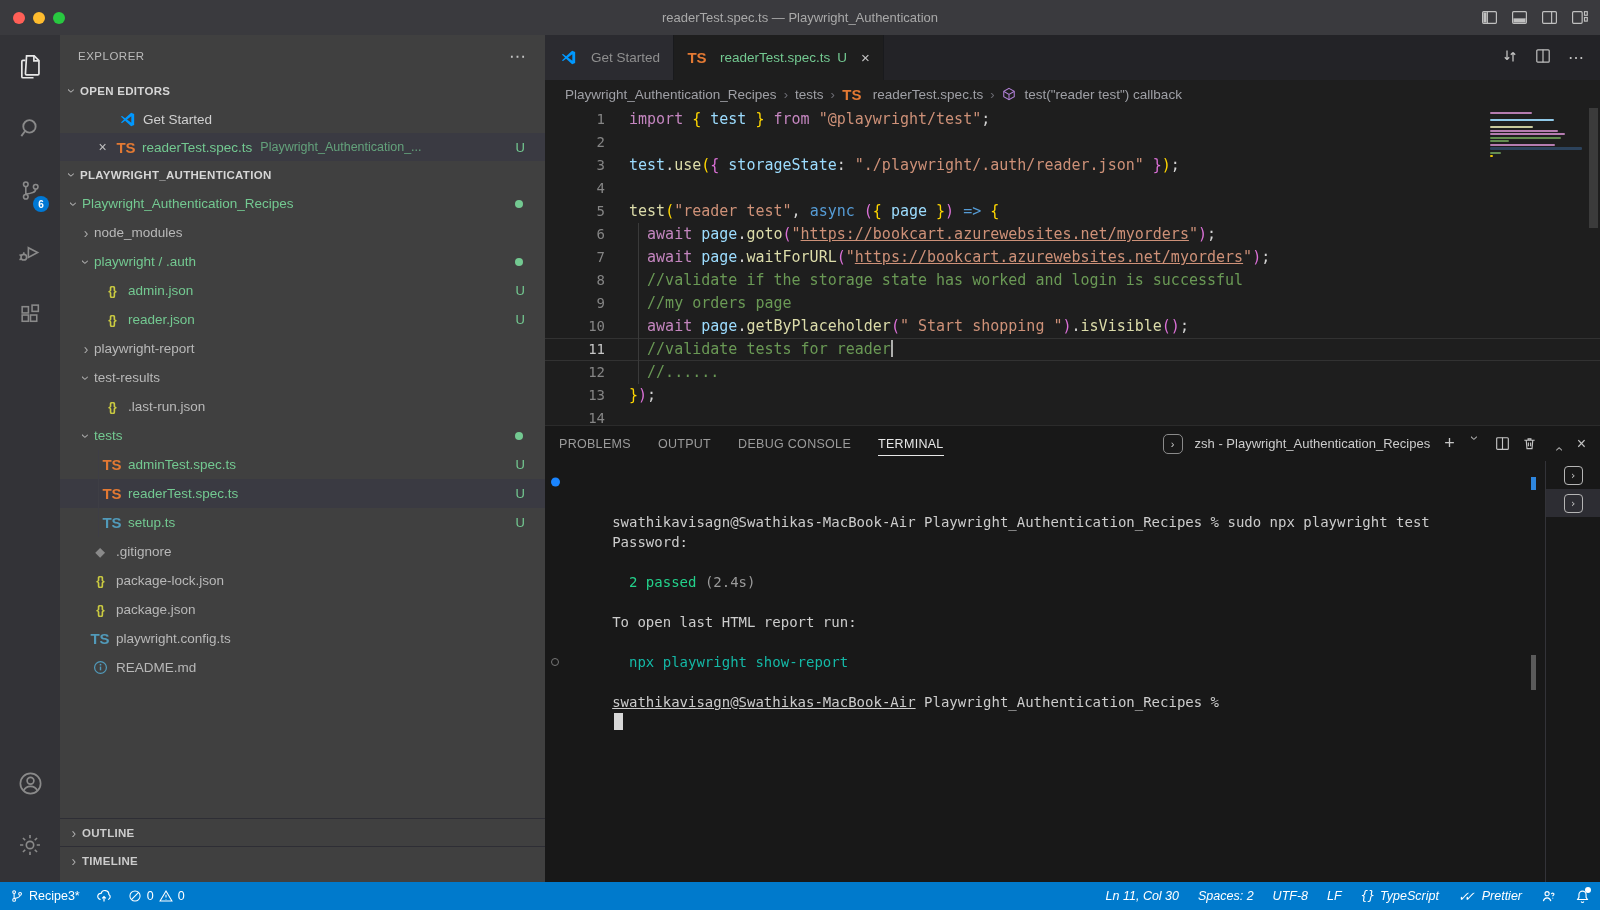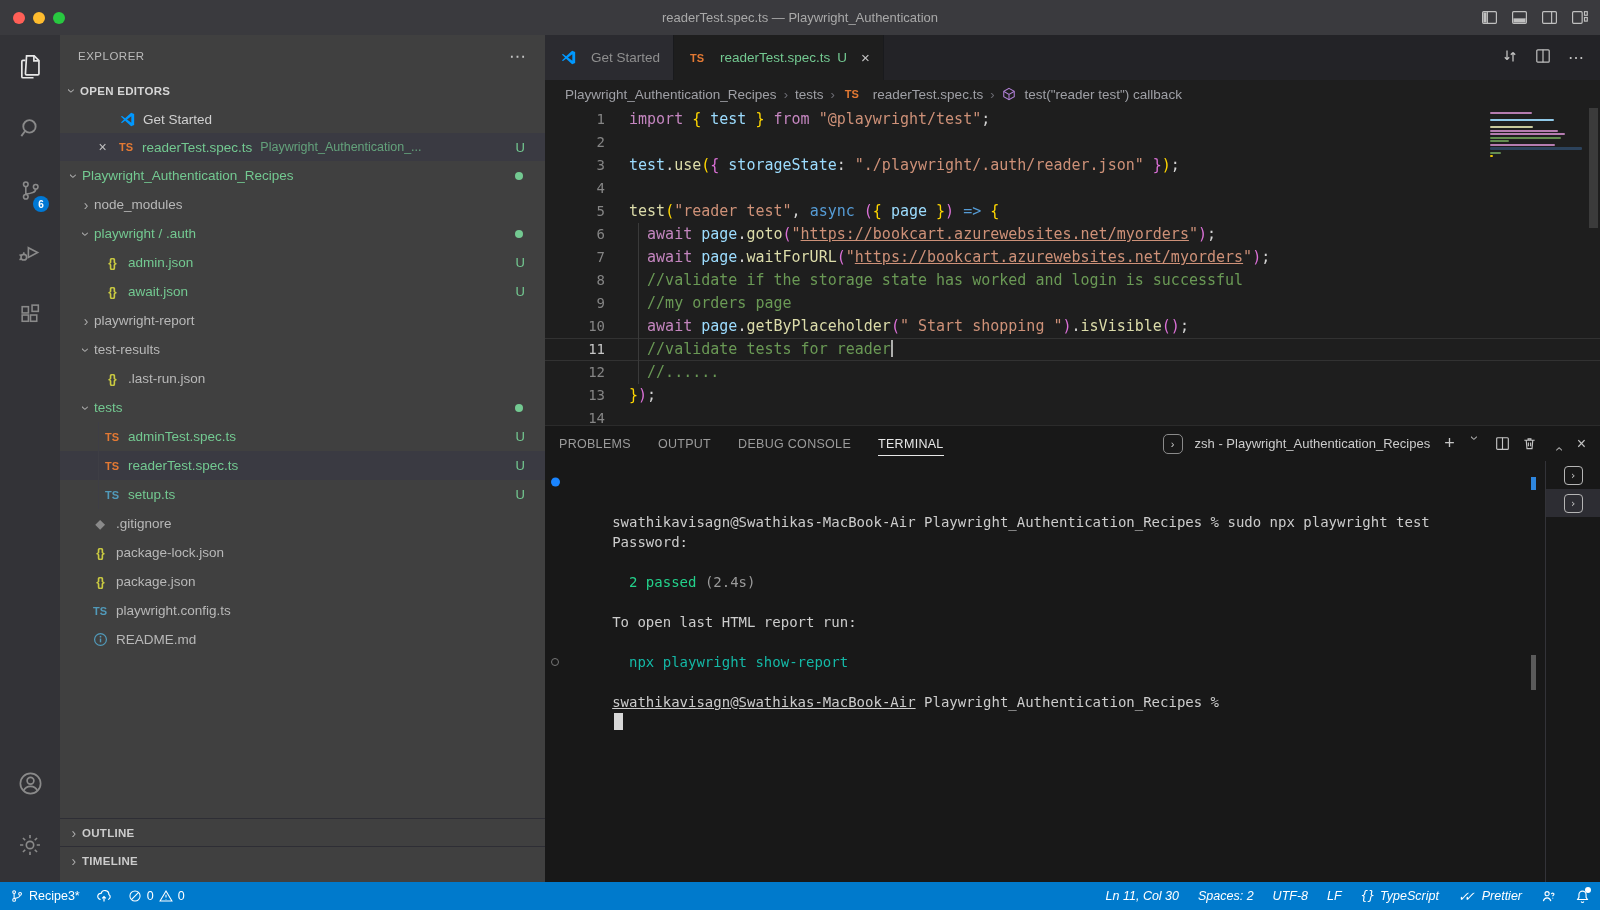--- a/index.html
+++ b/index.html
@@ -38,21 +38,21 @@
   .oe-close { width:17px; margin-right:5px; color:#c0c0c0; font-size:14px; text-align:center; }
   .oe-detail { color:#73C991; opacity:.72; margin-left:8px; font-size:12.5px; overflow:hidden; text-overflow:ellipsis; max-width:210px; }
   .badge-u { margin-left:auto; margin-right:20px; color:var(--green,#73C991); font-size:13px; flex:none; }
   .gdot { margin-left:auto; margin-right:22px; width:8px; height:8px; border-radius:50%; background:var(--green,#73C991); flex:none; }
   .green { color:var(--green,#73C991); }
   .trow { height:29px; display:flex; align-items:center; position:relative; white-space:nowrap; }
   .trow.sel { background:#3a3a42; }
   .trow.guide::before { content:''; position:absolute; left:38px; top:0; bottom:0; width:1px; background:#3e3e45; }
   .fi { width:20px; display:inline-flex; justify-content:center; align-items:center; margin-right:6px; flex:none; font-weight:700; }
   .fi-json { color:#cbcb41; font-size:12px; letter-spacing:-1px; }
-  .fi-ts { font-size:11px; }
+  .fi-ts { font-size:15px; }
   .fi-ts.o { color:#e37933; } .fi-ts.b { color:#519aba; }
   .fi-git { color:#8a8a8a; font-size:12px; }
   .sb-bottom { position:absolute; left:0; right:0; bottom:8px; }
   .sb-sec { height:28px; border-top:1px solid #2e2e35; display:flex; align-items:center; padding-left:6px;
     font-weight:700; font-size:11.5px; color:#cccccc; letter-spacing:.3px; }
 
   
   .editor-col { flex:1; display:flex; flex-direction:column; min-width:0; }
   .tabbar { height:45px; background:#232327; display:flex; align-items:stretch; flex:none; }
   .tab { display:flex; align-items:center; padding:0 13px; gap:7px; font-size:13.5px; border-right:1px solid #191a1d; }
@@ -243,20 +243,24 @@
 
    </div>
           <div class="oe-row sel">
      <span class="oe-close">×</span>
      <span class="fi fi-ts o">TS</span>
      <span class="green">readerTest.spec.ts</span>
      <span class="oe-detail">Playwright_Authentication_...</span>
      <span class="badge-u">U</span>
    </div>
         </div>
+      <div class="sec-head">
+        <span class="chev down">›</span>
+        <span>PLAYWRIGHT_AUTHENTICATION</span>
+      </div>
       <div id="tree">
           <div class="trow" style="padding-left:6px">
     <span class="chev down">›</span>
 
     <span class="green">Playwright_Authentication_Recipes</span>
 
     <span class="gdot"></span>
   </div>
           <div class="trow" style="padding-left:18px">
     <span class="chev">›</span>
@@ -274,21 +278,21 @@
           <div class="trow" style="padding-left:42px">
 
     <span class="fi fi-json">{}</span>
     <span class="green">admin.json</span>
     <span class="badge-u">U</span>
 
   </div>
           <div class="trow" style="padding-left:42px">
 
     <span class="fi fi-json">{}</span>
-    <span class="green">await.json</span>
+    <span class="green">reader.json</span>
     <span class="badge-u">U</span>
 
   </div>
           <div class="trow" style="padding-left:18px">
     <span class="chev">›</span>
 
     <span class="">playwright-report</span>
 
   </div>
           <div class="trow" style="padding-left:18px">

